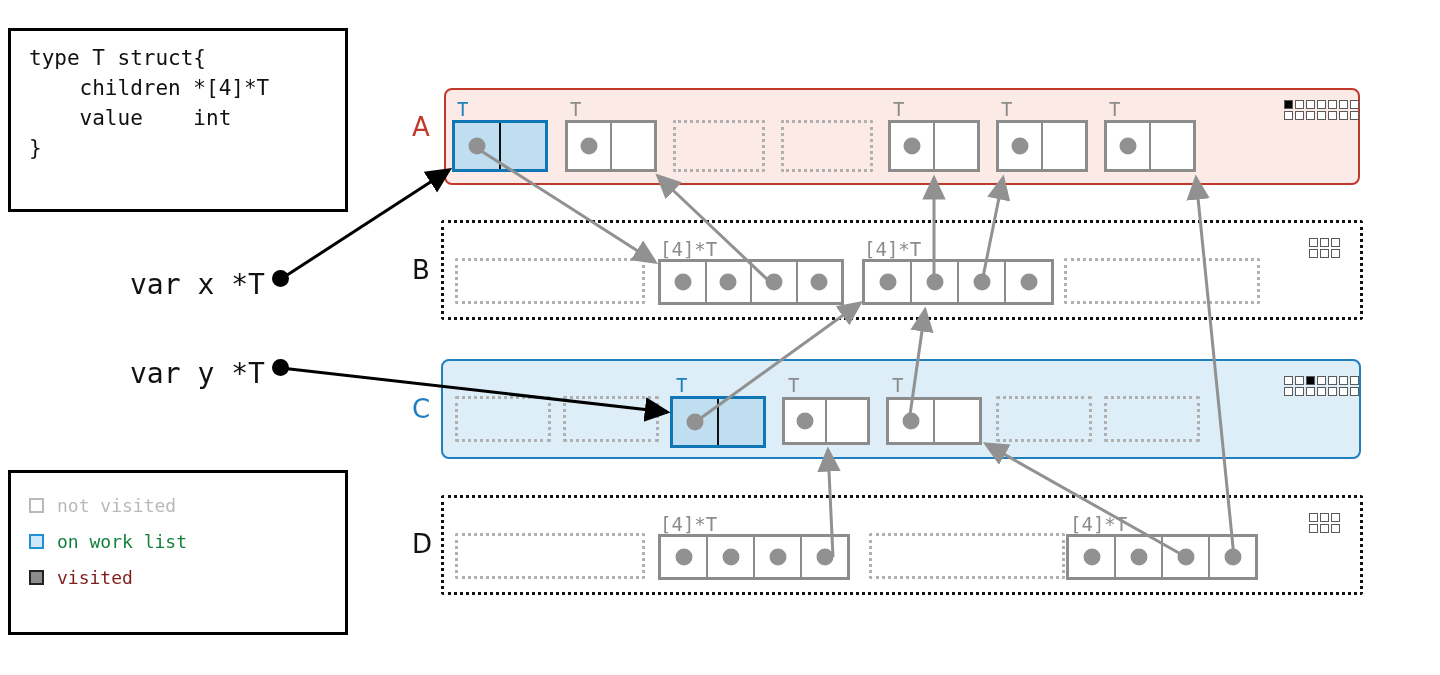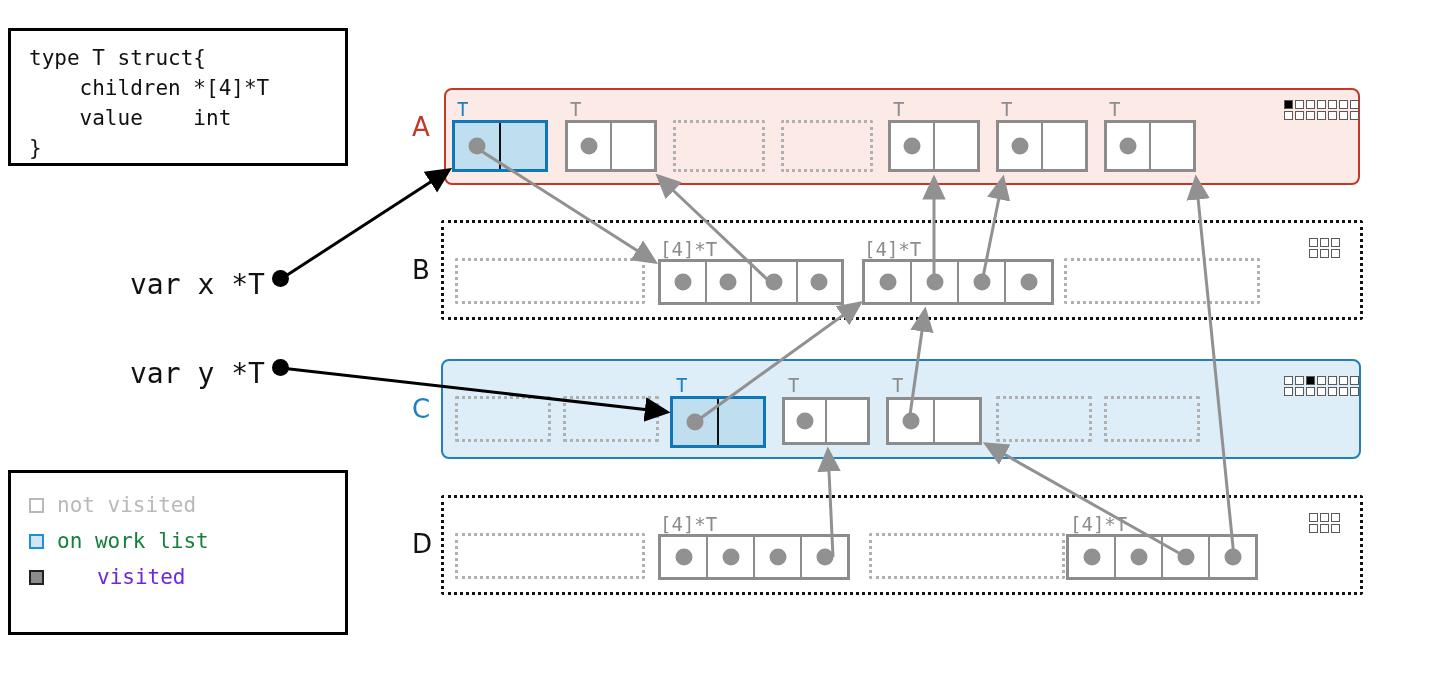--- a/index.html
+++ b/index.html
@@ -5,42 +5,42 @@
   html,body{margin:0;padding:0;}
   body{
     width:1440px;height:675px;background:#ffffff;
     font-family:"DejaVu Sans Mono","Liberation Mono",monospace;
     position:relative;overflow:hidden;
   }
   .abs{position:absolute;}
 
   
   #code-box{
-    left:8px;top:28px;width:340px;height:138px;
+    left:8px;top:28px;width:340px;height:184px;
     border:3px solid #000;background:#fff;
     box-sizing:border-box;
     padding:12px 0 0 18px;
   }
   #code-box pre{
     margin:0;font-family:"DejaVu Sans Mono","Liberation Mono",monospace;
     font-size:21px;line-height:30px;color:#111;white-space:pre;
   }
 
   
   #legend-box{
     left:8px;top:470px;width:340px;height:165px;
     border:3px solid #000;background:#fff;box-sizing:border-box;
     padding:14px 0 0 18px;
   }
   .legend-row{display:flex;align-items:center;height:36px;}
   .legend-swatch{
     width:15px;height:15px;box-sizing:border-box;margin-right:13px;
     border:2px solid #000;flex:0 0 auto;
   }
-  .legend-label{font-size:21px;letter-spacing:0px;}
+  .legend-label{font-size:18px;letter-spacing:0px;}
 
   
   .region{box-sizing:border-box;}
   .region.solid-red{border:2px solid #c0392b;background:#fceae6;border-radius:8px;}
   .region.solid-blue{border:2px solid #1f7fbf;background:#ddeef8;border-radius:8px;}
   .region.dashed{border:3px dotted #111;background:transparent;border-radius:3px;}
 
   .region-label{
     font-size:26px;font-family:"DejaVu Sans","Liberation Sans",sans-serif;
   }
@@ -120,21 +120,21 @@
   <div class="legend-row">
     <span class="legend-swatch" style="border-color:#b9b9b9;background:#ffffff;"></span>
     <span class="legend-label" style="color:#b9b9b9;">not visited</span>
   </div>
   <div class="legend-row">
     <span class="legend-swatch" style="border-color:#1f8fd6;background:#cfe7f6;"></span>
     <span class="legend-label" style="color:#15803d;">on work list</span>
   </div>
   <div class="legend-row">
     <span class="legend-swatch" style="border-color:#222222;background:#8c8c8c;"></span>
-    <span class="legend-label" style="color:#6d28d9;margin-left:40px;">visited</span>
+    <span class="legend-label" style="color:#7f1d1d;">visited</span>
   </div>
 </div>
 
 <div class="varlabel" style="left:130px;top:268px;">var x *T</div>
 <div class="vardot" style="left:272px;top:270px;"></div>
 
 <div class="varlabel" style="left:130px;top:357px;">var y *T</div>
 <div class="vardot" style="left:272px;top:359px;"></div>
 
 <div class="region-label lbl-a abs" style="left:412px;top:112px;">A</div>

